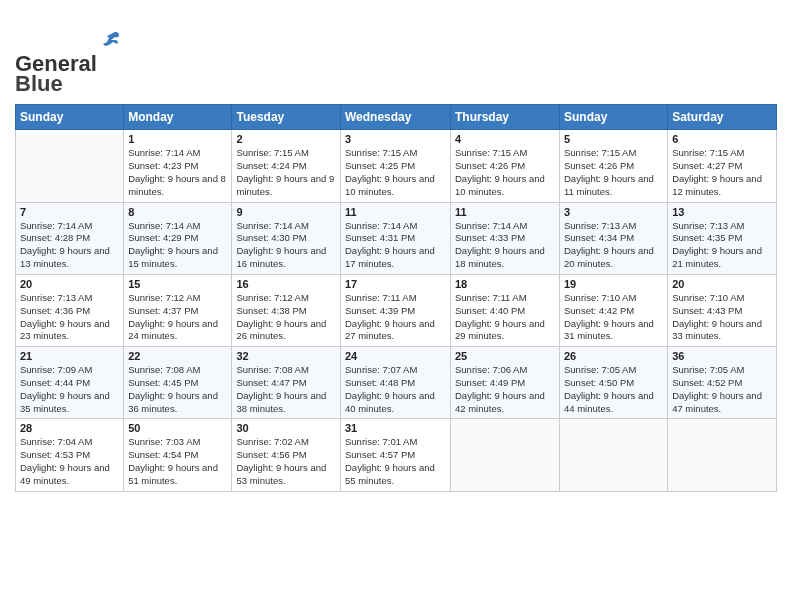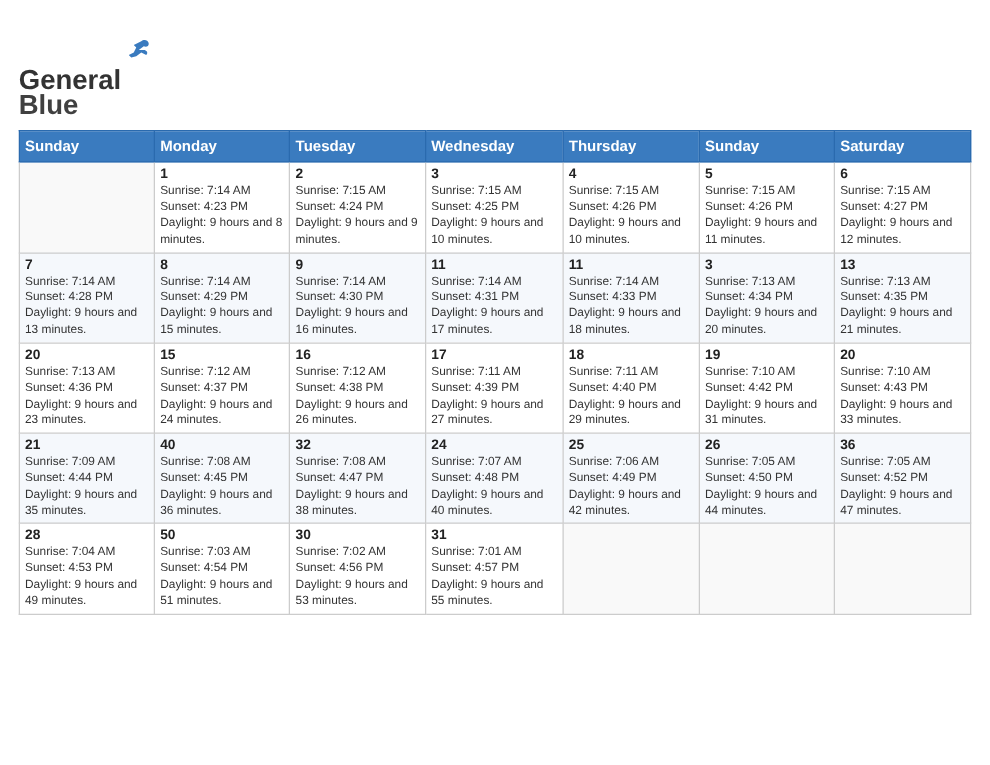--- a/index.html
+++ b/index.html
@@ -205,21 +205,21 @@
             <div class="day-number">20</div>
             <div class="day-detail">Sunrise: 7:10 AM<br>Sunset: 4:43 PM<br>Daylight: 9 hours and 33 minutes.</div>
           </td>
         </tr>
         <tr>
           <td>
             <div class="day-number">21</div>
             <div class="day-detail">Sunrise: 7:09 AM<br>Sunset: 4:44 PM<br>Daylight: 9 hours and 35 minutes.</div>
           </td>
           <td>
-            <div class="day-number">40</div>
+            <div class="day-number">22</div>
             <div class="day-detail">Sunrise: 7:08 AM<br>Sunset: 4:45 PM<br>Daylight: 9 hours and 36 minutes.</div>
           </td>
           <td>
             <div class="day-number">32</div>
             <div class="day-detail">Sunrise: 7:08 AM<br>Sunset: 4:47 PM<br>Daylight: 9 hours and 38 minutes.</div>
           </td>
           <td>
             <div class="day-number">24</div>
             <div class="day-detail">Sunrise: 7:07 AM<br>Sunset: 4:48 PM<br>Daylight: 9 hours and 40 minutes.</div>
           </td>

